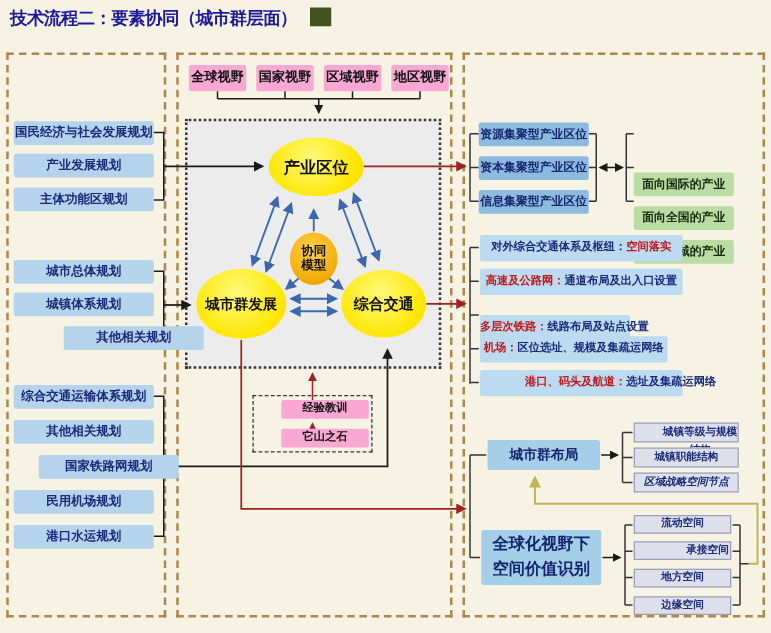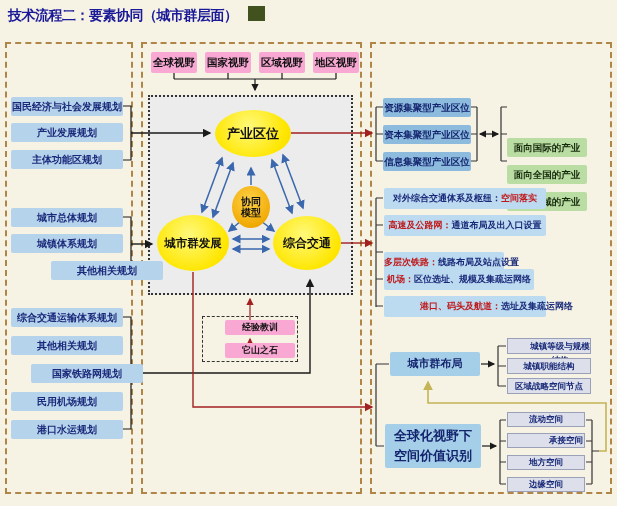--- a/index.html
+++ b/index.html
@@ -160,21 +160,21 @@
 <div class="abs node trans" style="top:269px;width:150px;">
   <span class="red-t">机场：</span><span class="navy-t">区位选址、规模及集疏运网络</span>
 </div>
 <div class="abs node trans" style="top:296px;width:162px;padding-left:36px;">
   <span class="red-t">港口、码头及航道：</span><span class="navy-t">选址及集疏运网络</span>
 </div>
 
 <div class="abs node bigblue" style="left:390px;top:352px;width:90px;height:24px;line-height:24px;font-size:11px;">城市群布局</div>
 <div class="abs node gray" style="top:338px;padding-left:22px;">城镇等级与规模结构</div>
 <div class="abs node gray" style="top:358px;">城镇职能结构</div>
-<div class="abs node gray" style="top:378px;">区域战略空间节点</div>
+<div class="abs node gray" style="top:378px;font-style:italic;">区域战略空间节点</div>
 
 <div class="abs node bigblue" style="left:385px;top:424px;width:96px;height:44px;font-size:13px;line-height:1.55;padding-top:2px;">
   <span>全球化视野下</span><br>
   <span>空间价值识别</span>
 </div>
 <div class="abs node gray" style="top:412px;width:78px;height:15px;line-height:13px;">流动空间</div>
 <div class="abs node gray" style="top:433px;width:78px;height:15px;line-height:13px;padding-left:40px;">承接空间</div>
 <div class="abs node gray" style="top:455px;width:78px;height:15px;line-height:13px;">地方空间</div>
 <div class="abs node gray" style="top:477px;width:78px;height:15px;line-height:13px;">边缘空间</div>
 

